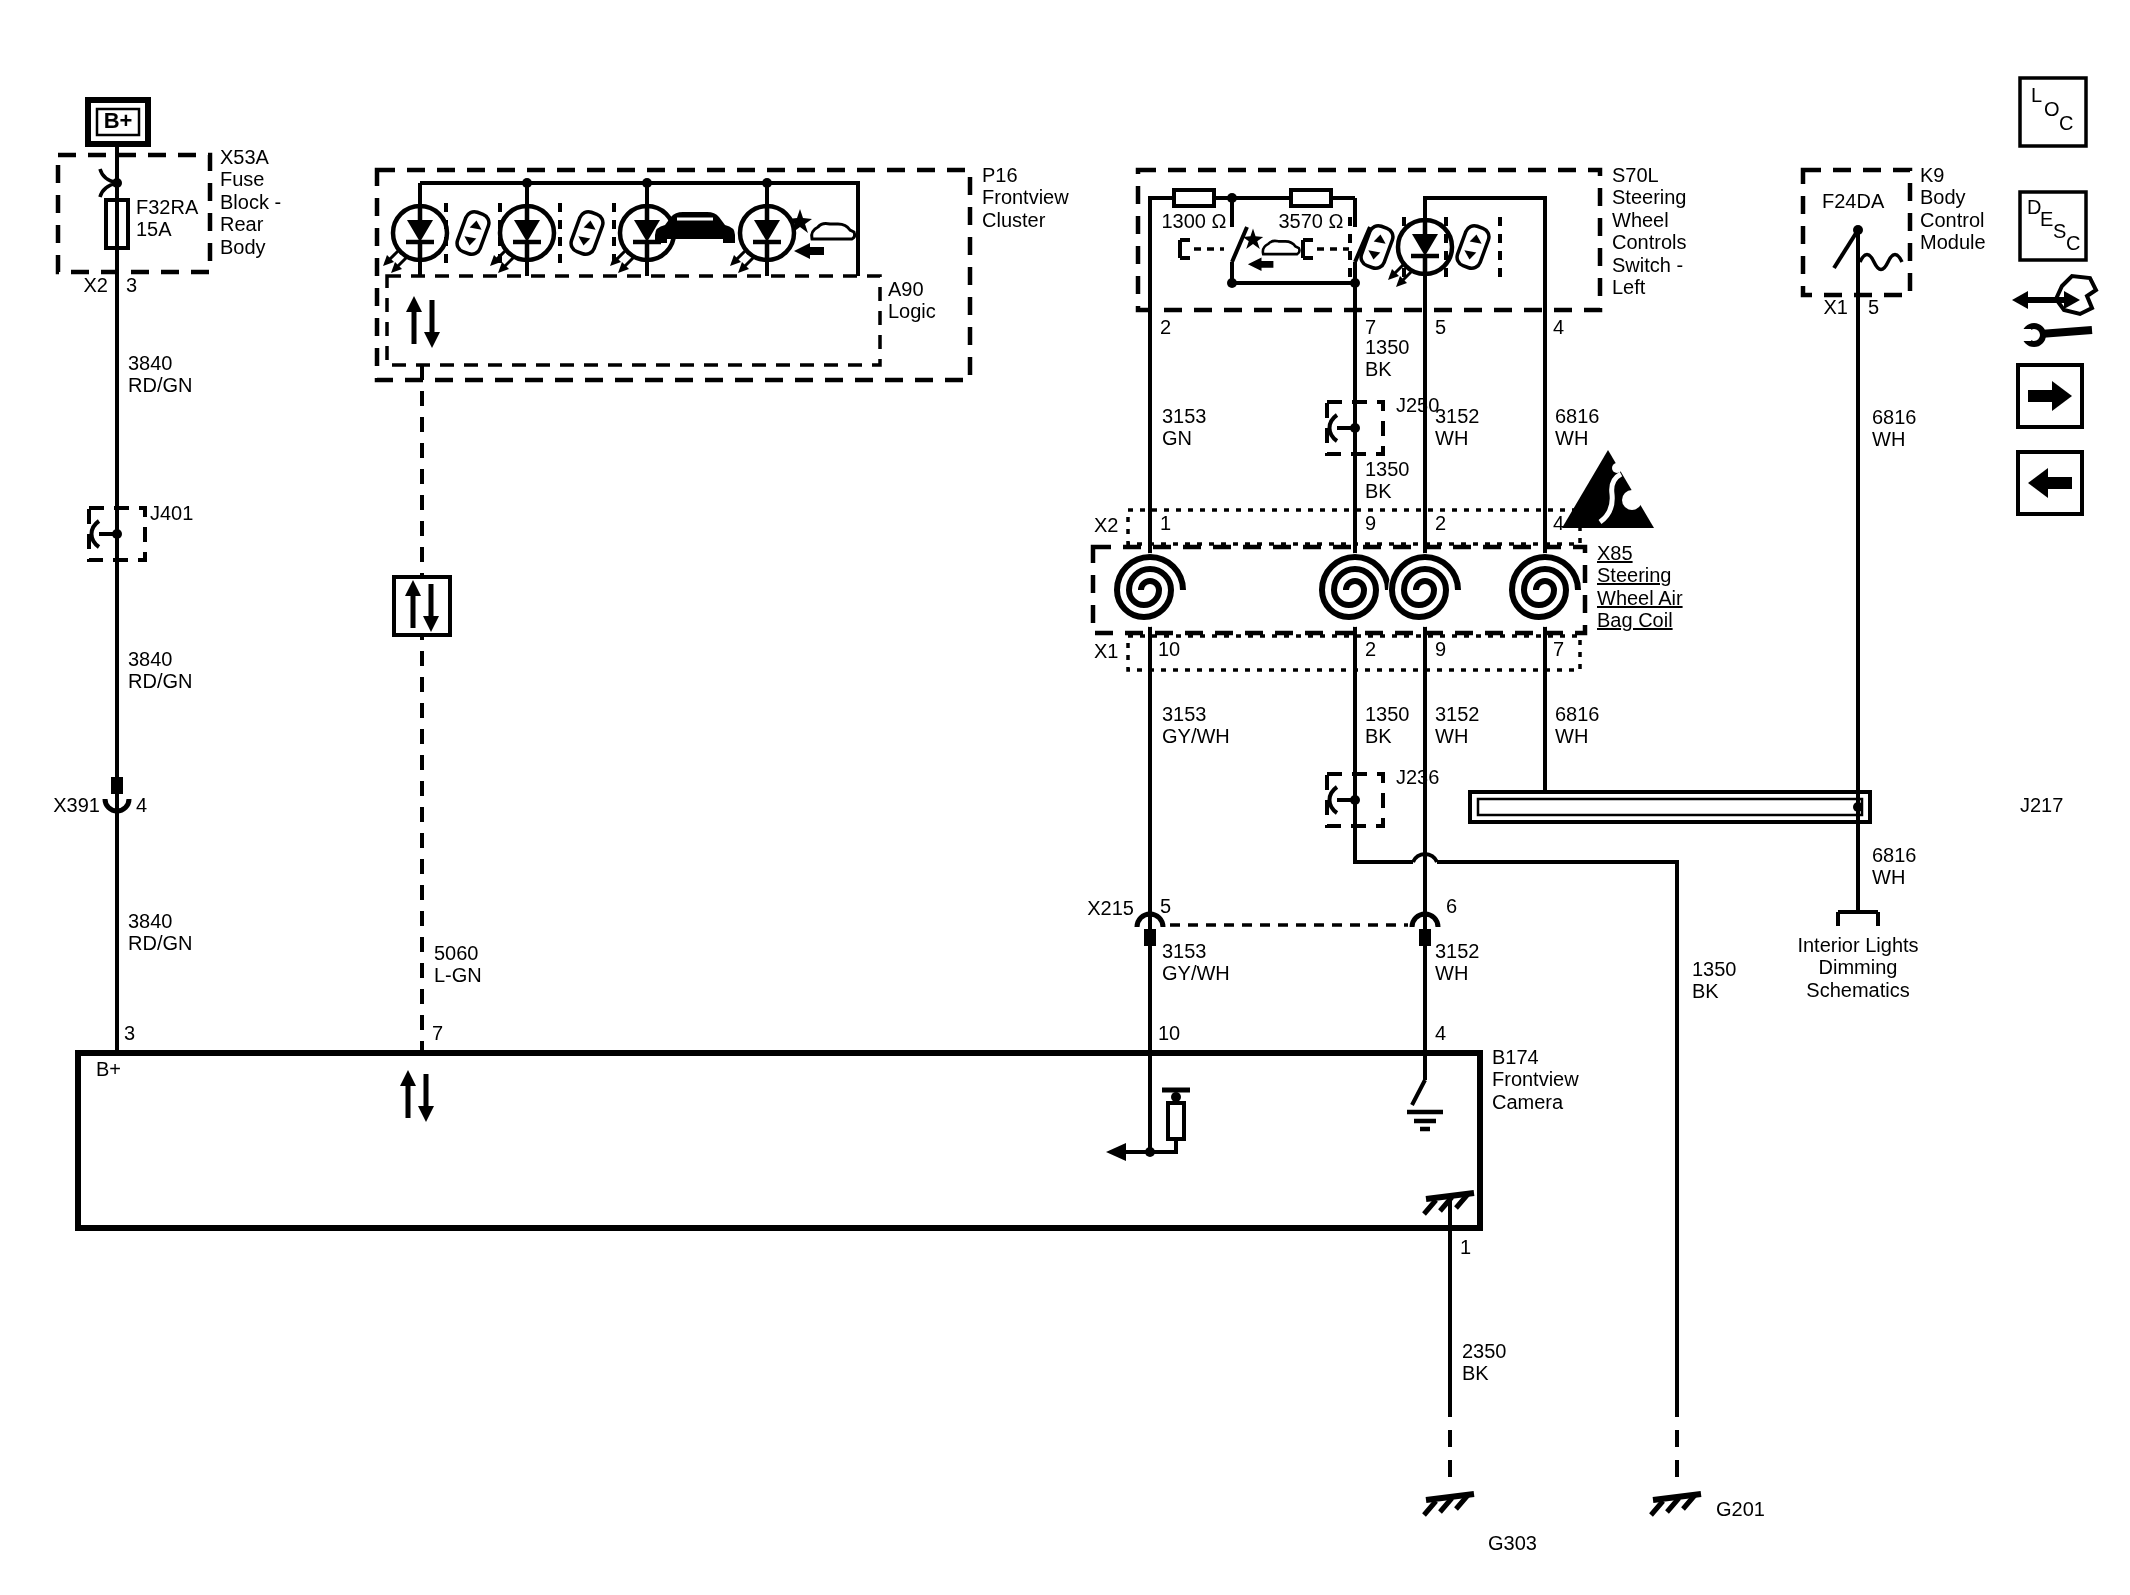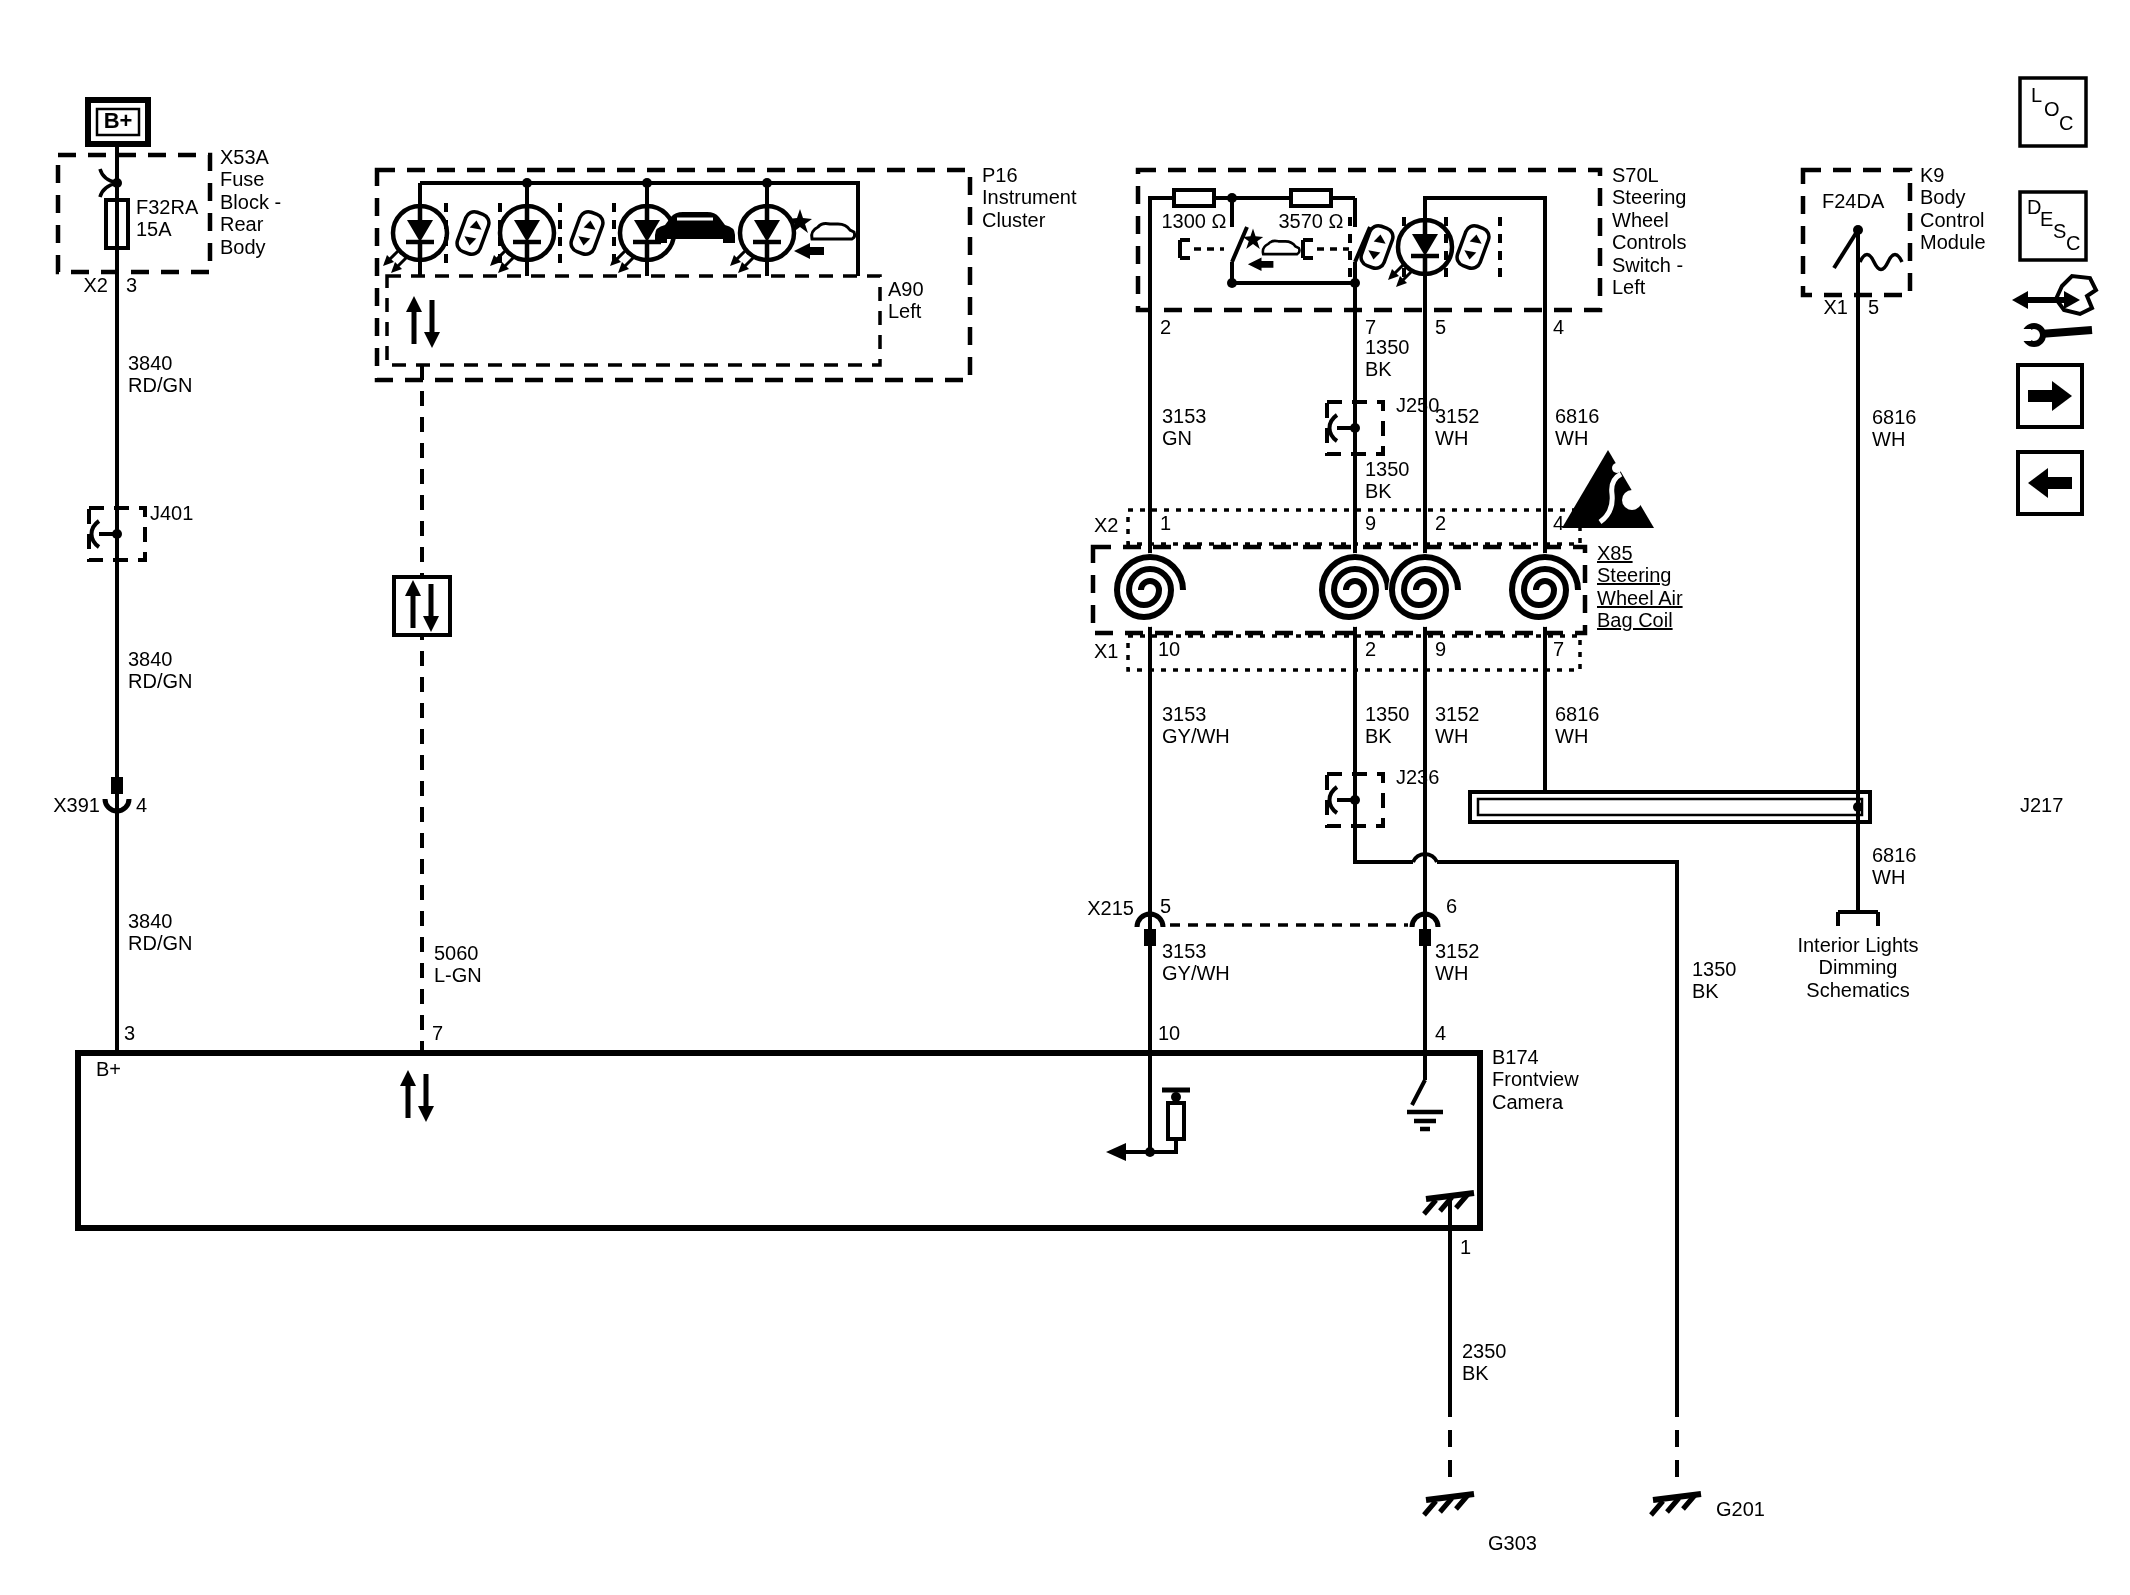--- a/index.html
+++ b/index.html
@@ -281,24 +281,24 @@
 <div class="lbl" style="left:150px;top:502px;">J401</div>
 <div class="lbl" style="left:128px;top:648px;">3840
 RD/GN</div>
 <div class="lbl r" style="left:40px;top:794px;width:60px;">X391</div>
 <div class="lbl" style="left:136px;top:794px;">4</div>
 <div class="lbl" style="left:128px;top:910px;">3840
 RD/GN</div>
 <div class="lbl" style="left:124px;top:1022px;">3</div>
 
 <div class="lbl" style="left:982px;top:164px;">P16
-Instrument
+Frontview
 Cluster</div>
 <div class="lbl" style="left:888px;top:278px;">A90
-Left</div>
+Logic</div>
 
 <div class="lbl" style="left:434px;top:942px;">5060
 L-GN</div>
 <div class="lbl" style="left:432px;top:1022px;">7</div>
 
 <div class="lbl" style="left:1612px;top:164px;">S70L
 Steering
 Wheel
 Controls
 Switch -

